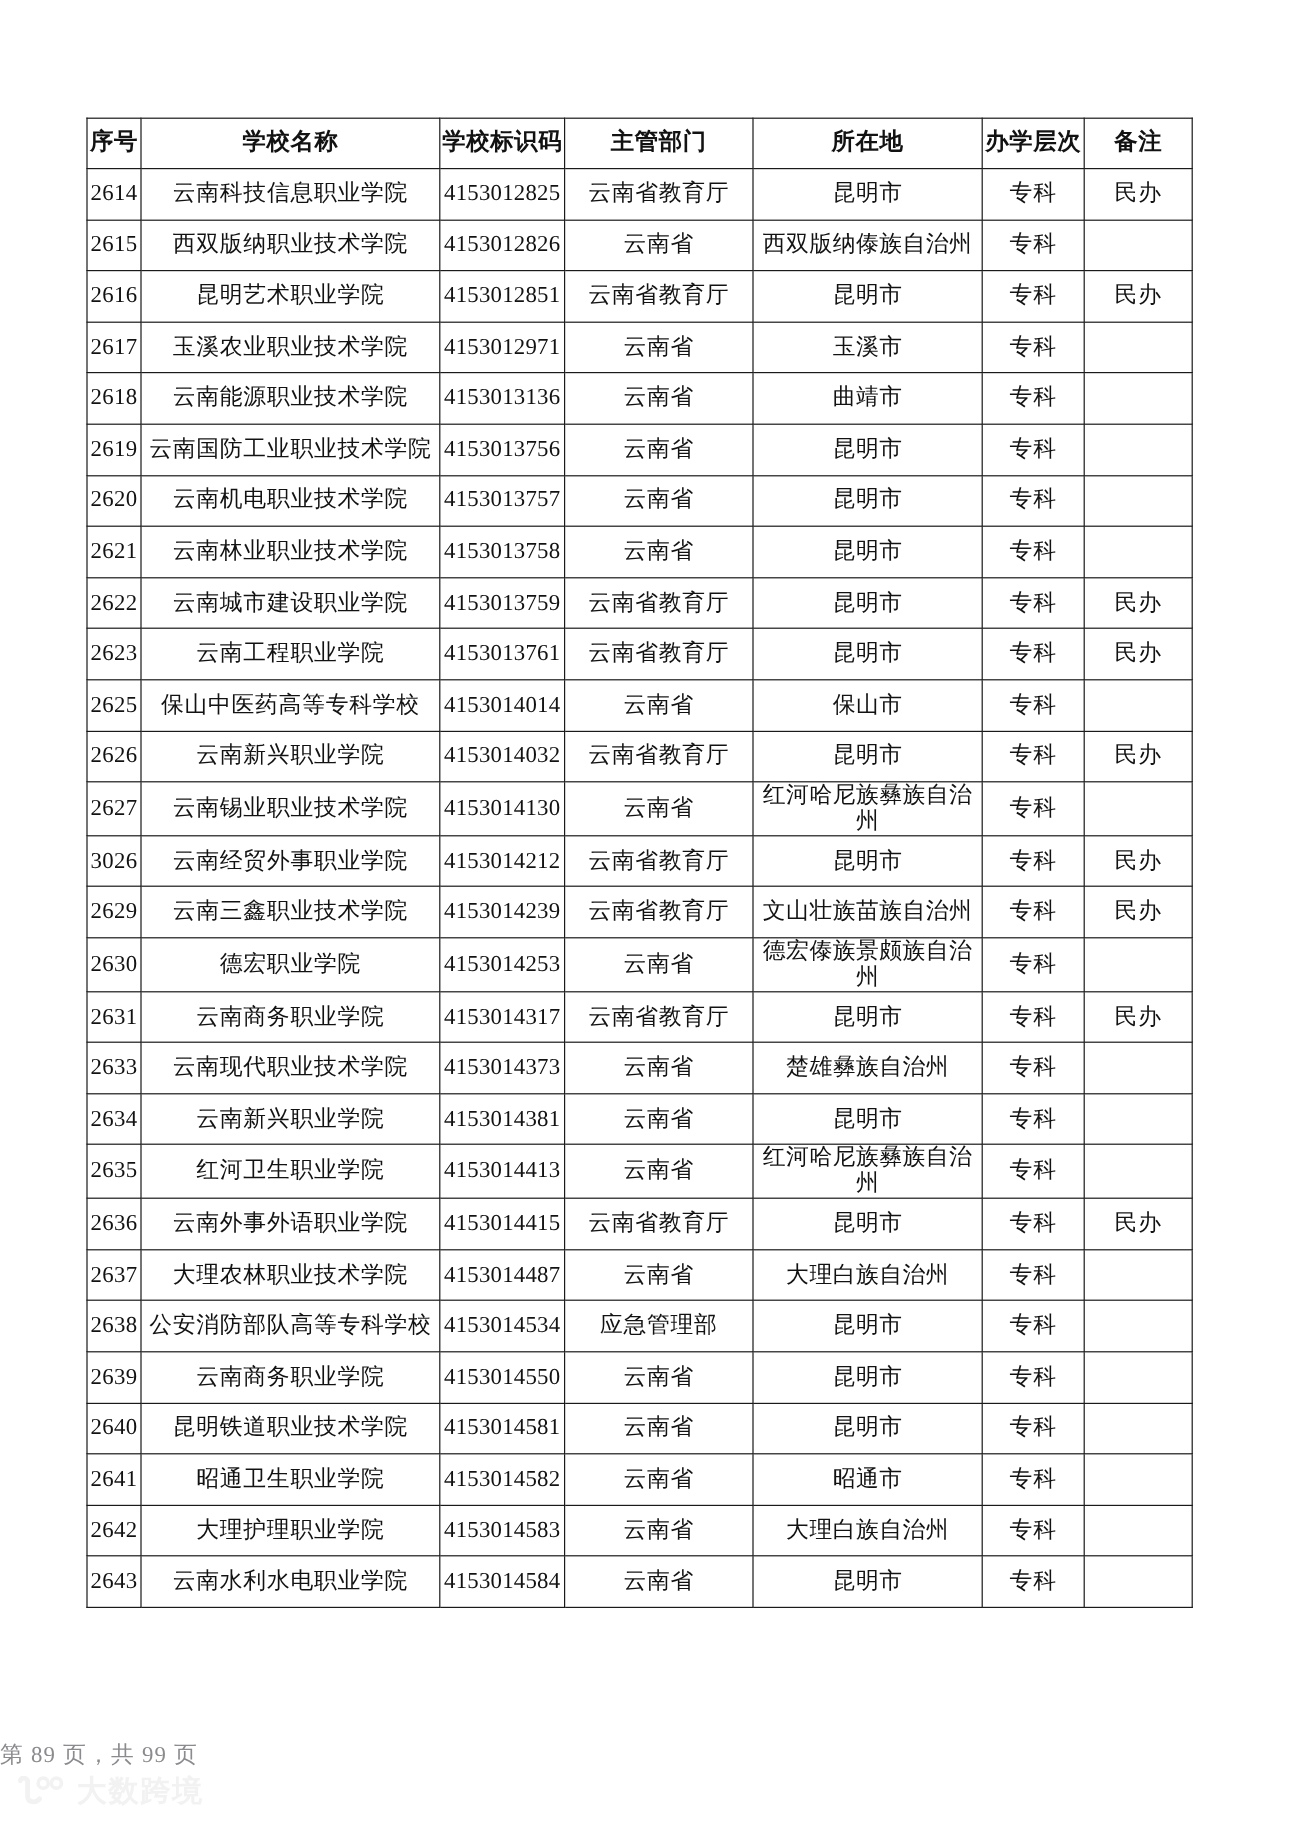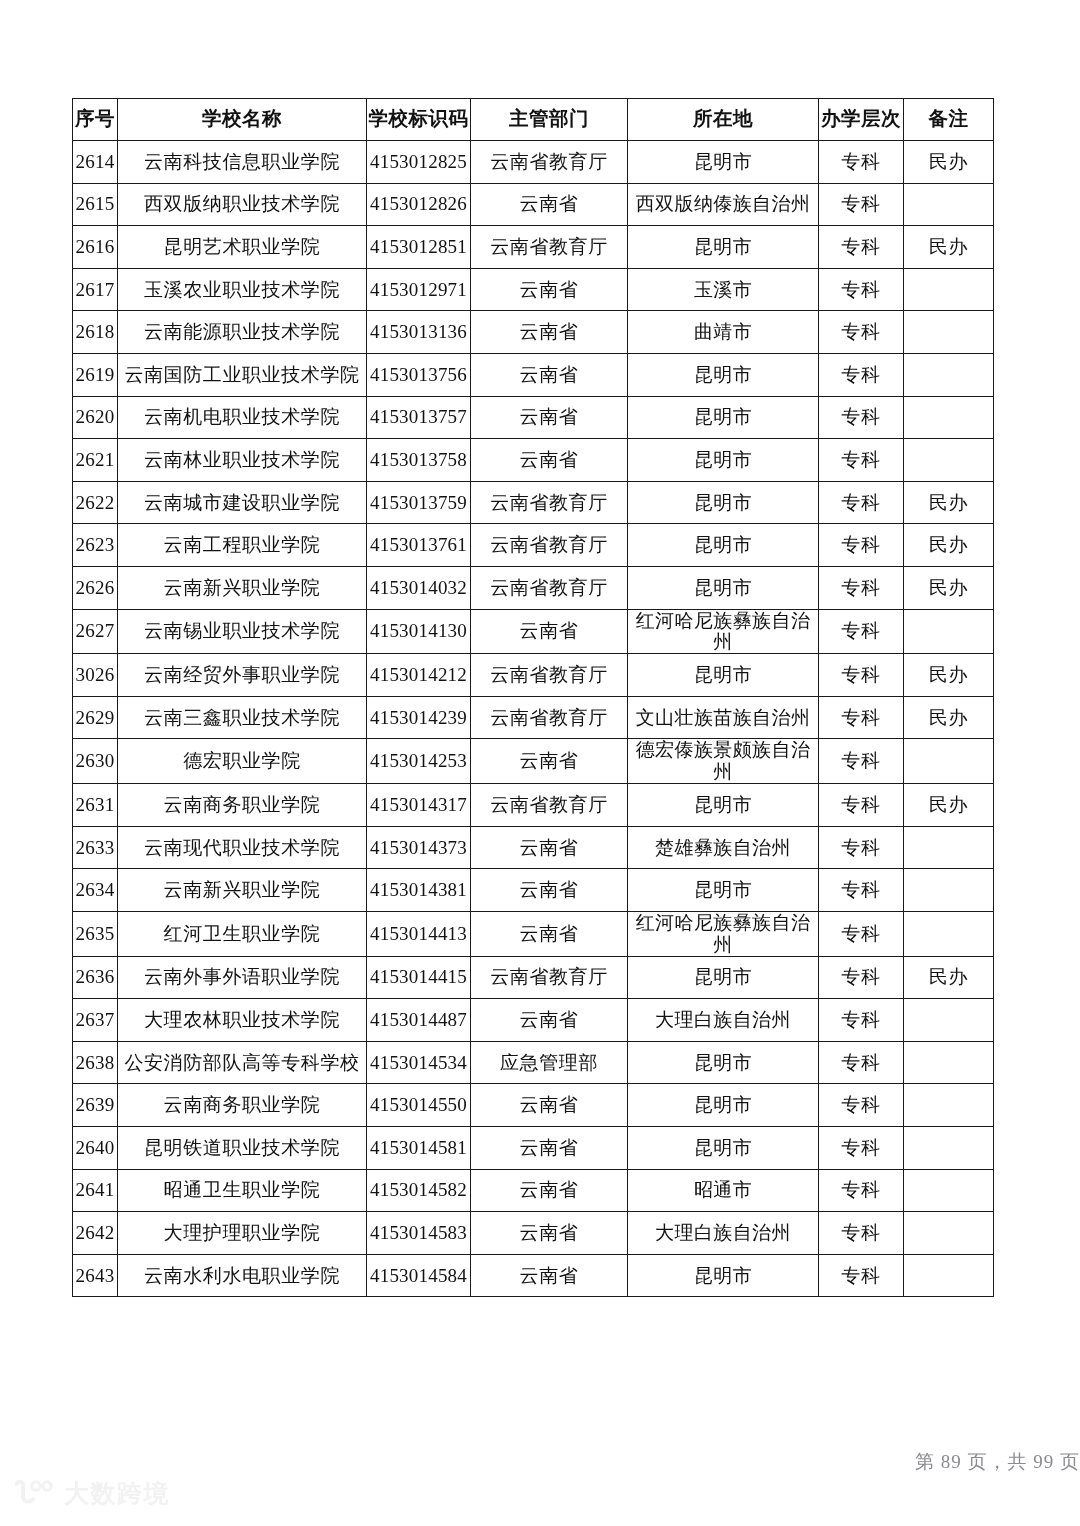--- a/index.html
+++ b/index.html
@@ -72,21 +72,21 @@
   td.loc   { font-size: 18.6px; letter-spacing: 0.4px; margin-top: 40px; }
   td.level { font-size: 19px; letter-spacing: 0.8px; }
   td.note  { font-size: 19px; letter-spacing: 0.8px; margin-top: 34px; }
 
   
   .page-footer {
     position: absolute;
     left: 0;
     top: 1449px;
     width: 1080px;
-    text-align: right;
+    text-align: left;
     font-size: 19px;
     color: #8a8a8f;
     letter-spacing: 1px;
     font-family: "Liberation Serif", "DejaVu Serif", serif;
   }
 
   
   .watermark {
     position: absolute;
     left: 14px;
@@ -225,20 +225,29 @@
           <tr>
             <td class="seq">2623</td>
             <td class="name">云南工程职业学院</td>
             <td class="code">4153013761</td>
             <td class="dept">云南省教育厅</td>
             <td class="loc">昆明市</td>
             <td class="level">专科</td>
             <td class="note">民办</td>
           </tr>
           <tr>
+            <td class="seq">2625</td>
+            <td class="name">保山中医药高等专科学校</td>
+            <td class="code">4153014014</td>
+            <td class="dept">云南省</td>
+            <td class="loc">保山市</td>
+            <td class="level">专科</td>
+            <td class="note"></td>
+          </tr>
+          <tr>
             <td class="seq">2626</td>
             <td class="name">云南新兴职业学院</td>
             <td class="code">4153014032</td>
             <td class="dept">云南省教育厅</td>
             <td class="loc">昆明市</td>
             <td class="level">专科</td>
             <td class="note">民办</td>
           </tr>
           <tr>
             <td class="seq">2627</td>

